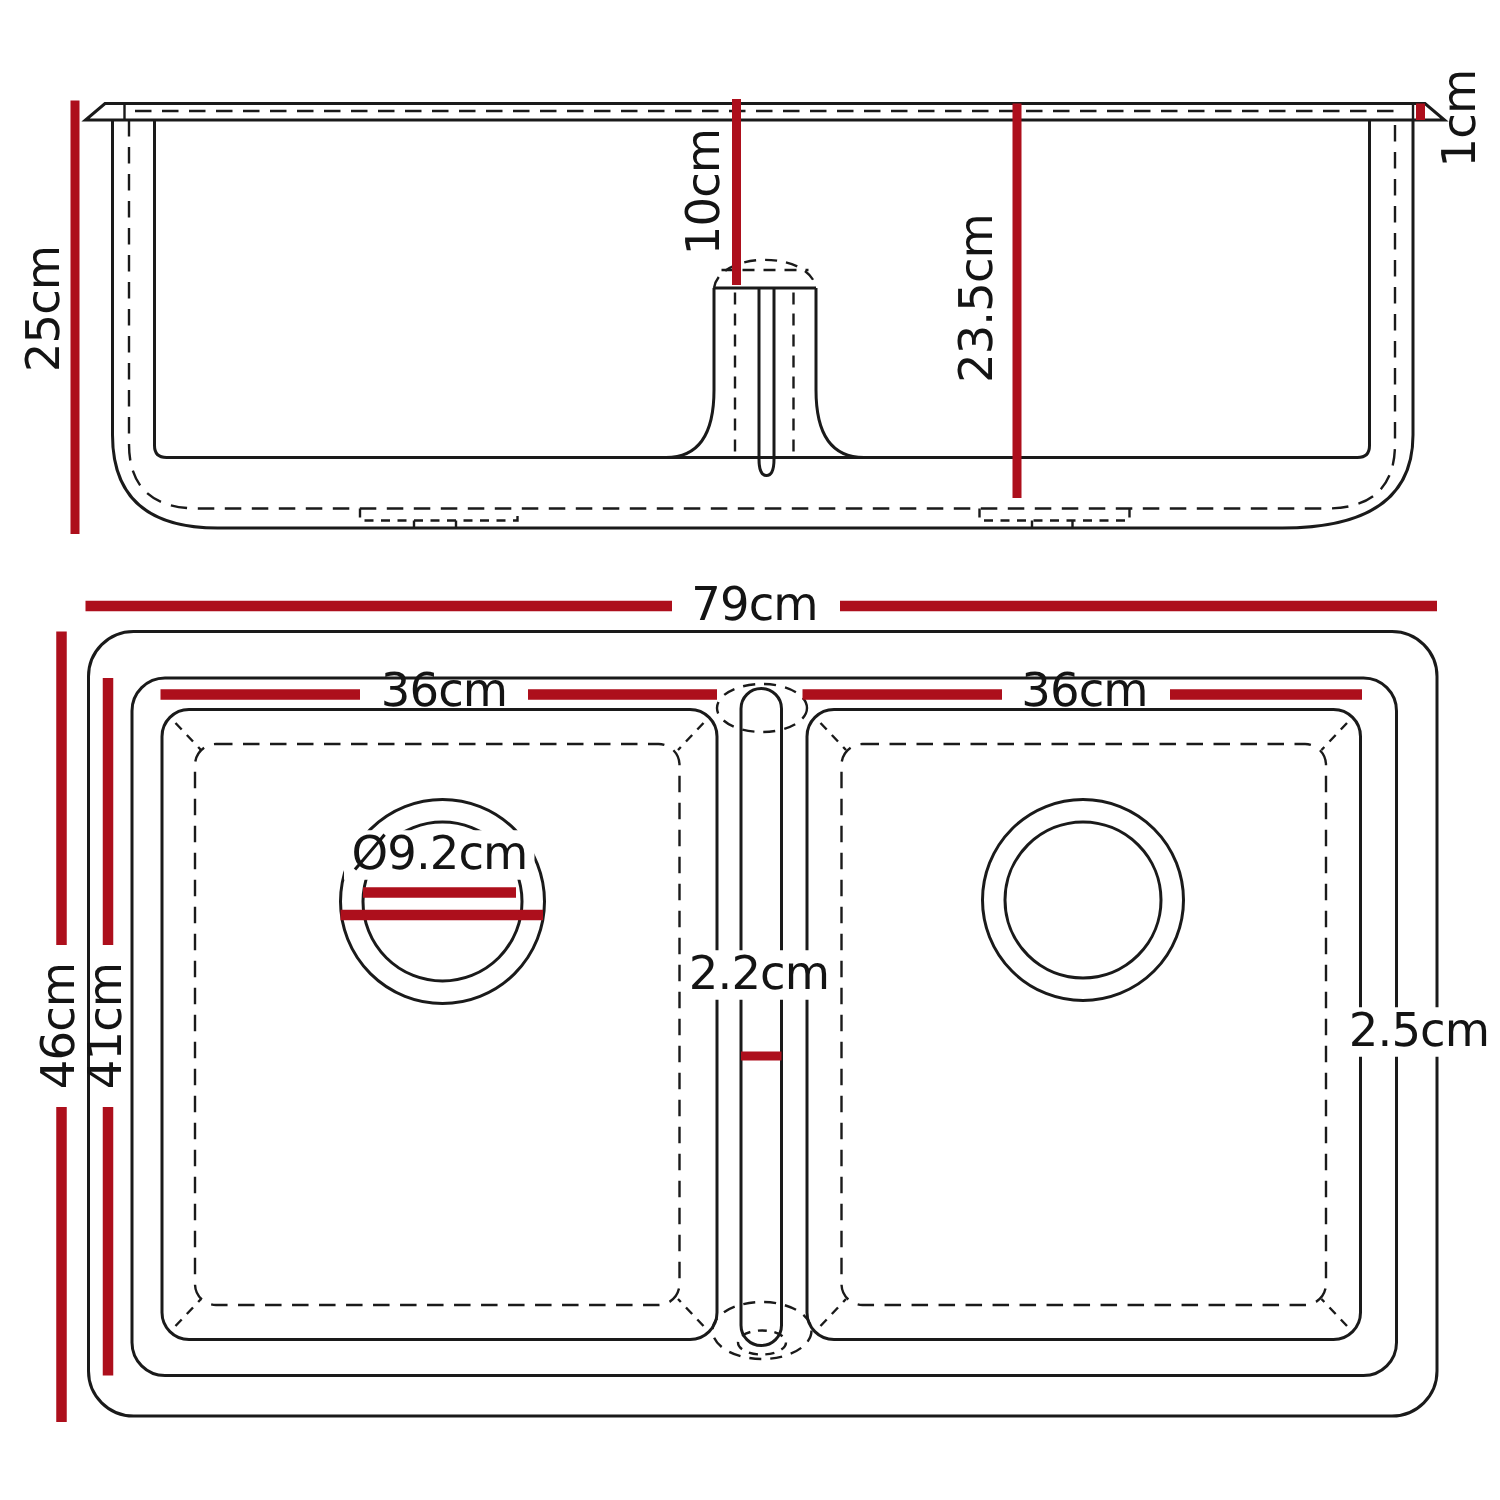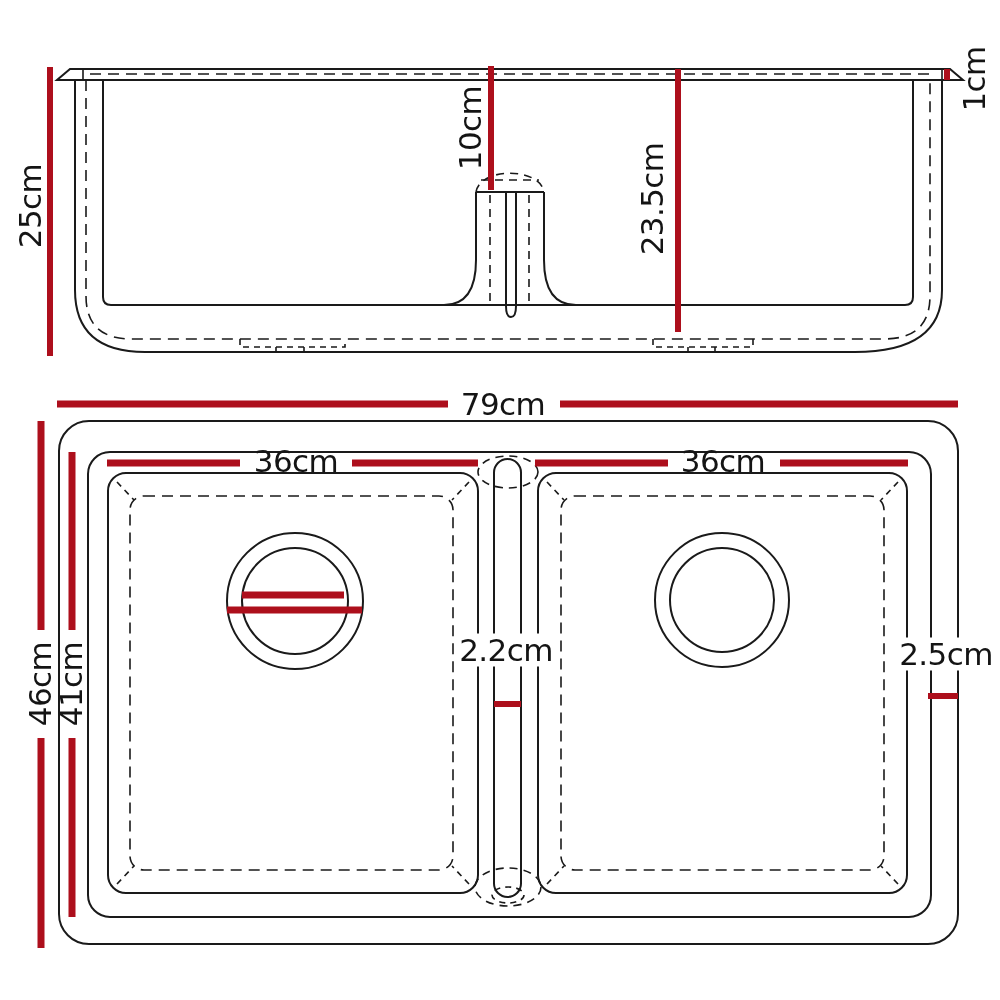--- a/index.html
+++ b/index.html
@@ -95,15 +95,16 @@
   <div class="lbl vert" style="left:30px;top:206px;">25cm</div>
   <div class="lbl vert" style="left:470px;top:128px;">10cm</div>
   <div class="lbl vert" style="left:652px;top:199px;">23.5cm</div>
   <div class="lbl vert" style="left:974px;top:79px;">1cm</div>
 
   <div class="lbl" style="left:503px;top:404px;">79cm</div>
   <div class="lbl" style="left:296px;top:461px;">36cm</div>
   <div class="lbl" style="left:723px;top:461px;">36cm</div>
   <div class="lbl vert" style="left:40px;top:684px;">46cm</div>
   <div class="lbl vert" style="left:71px;top:684px;">41cm</div>
+  <div class="lbl bg" style="left:293px;top:570px;">Ø9.2cm</div>
   <div class="lbl bg" style="left:506px;top:650px;">2.2cm</div>
-  <div class="lbl bg" style="left:946px;top:654px;">2.5cm</div>
+  <div class="lbl bg" style="left:946px;top:688px;">2.5cm</div>
 </div>
 
 </body></html>

